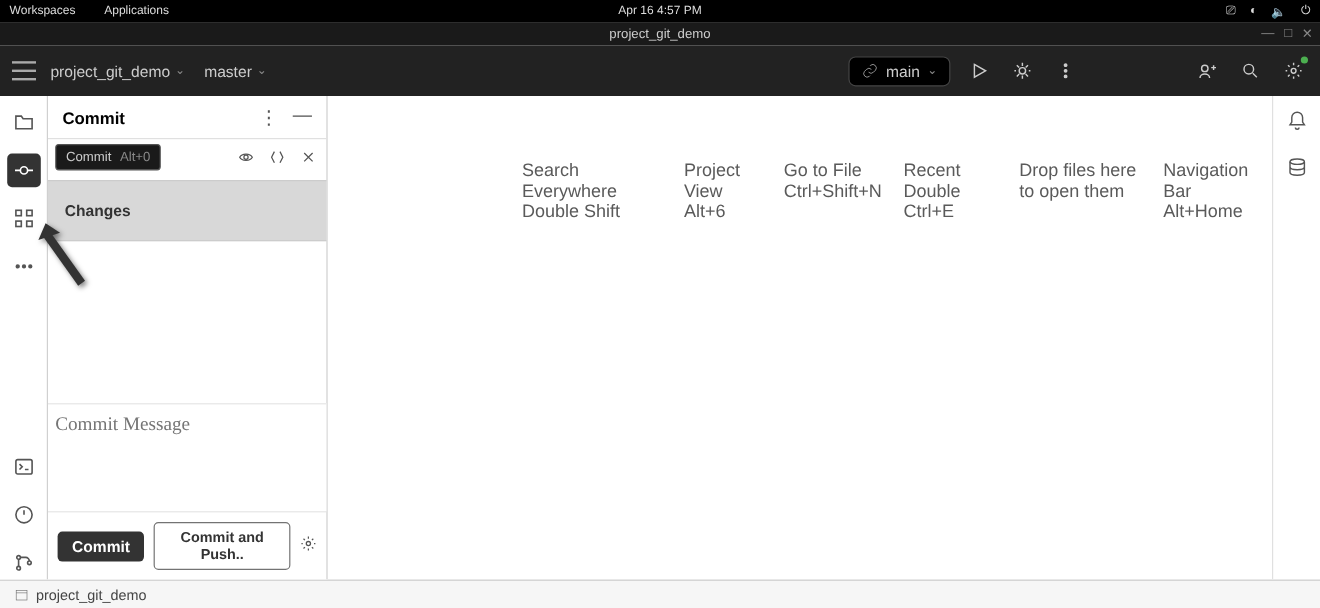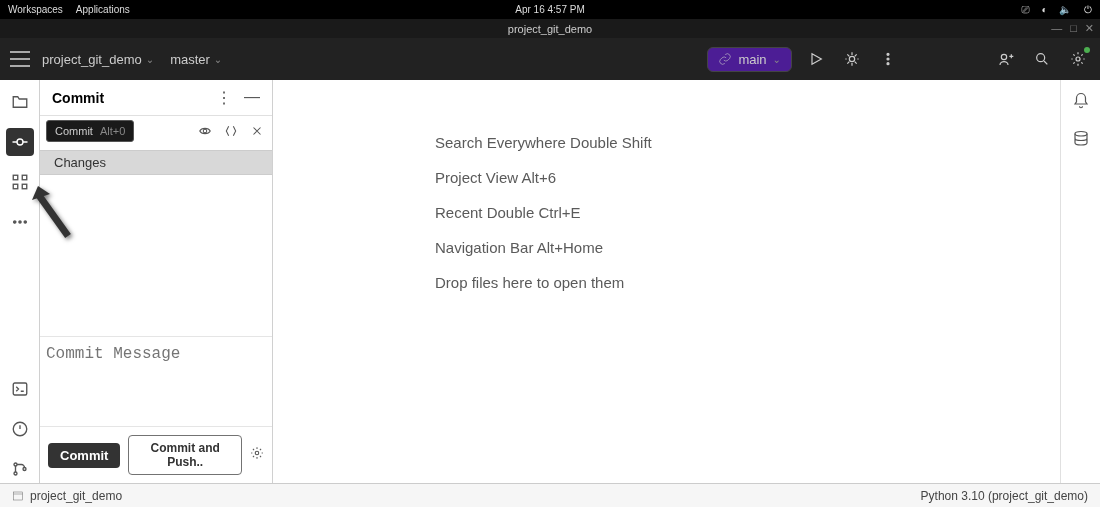--- a/index.html
+++ b/index.html
@@ -1,35 +1,35 @@
 <!DOCTYPE html>
 <html><head>
 <meta charset="utf-8">
 <style>
   * { margin: 0; padding: 0; box-sizing: border-box; font-family: -apple-system, BlinkMacSystemFont, "Segoe UI", sans-serif; }
   body { width: 1100px; height: 507px; background: #fff; overflow: hidden; display: flex; flex-direction: column; }
 
   
   .os-bar { background: #000; color: #ddd; height: 19px; display: flex; align-items: center; font-size: 10px; padding: 0 8px; justify-content: space-between; }
-  .os-bar .left { display: flex; gap: 13px; }
+  .os-bar .left { display: flex; gap: 24px; }
   .os-bar .center { position: absolute; left: 50%; transform: translateX(-50%); }
   .os-bar .right { display: flex; gap: 12px; align-items: center; }
 
   
   .title-bar { background: #1a1a1a; color: #ccc; height: 19px; display: flex; align-items: center; justify-content: center; font-size: 11px; position: relative; }
   .title-bar .win-controls { position: absolute; right: 6px; display: flex; gap: 8px; color: #888; }
 
   
   .ide-header { background: #222; height: 42px; display: flex; align-items: center; padding: 0 10px; color: #ccc; gap: 12px; }
   .hamburger { width: 20px; height: 16px; display: flex; flex-direction: column; justify-content: space-between; }
   .hamburger span { height: 2px; background: #aaa; }
   .breadcrumb-item { display: flex; align-items: center; gap: 4px; font-size: 13px; color: #ccc; }
   .chev { font-size: 10px; color: #888; }
   .header-spacer { flex: 1; }
-  .branch-pill { background: #4c1d95; border: 1px solid #444; border-radius: 6px; padding: 4px 10px; display: flex; align-items: center; gap: 6px; font-size: 13px; }
+  .branch-pill { background: #000000; border: 1px solid #444; border-radius: 6px; padding: 4px 10px; display: flex; align-items: center; gap: 6px; font-size: 13px; }
   .hdr-icon { width: 24px; height: 24px; display: flex; align-items: center; justify-content: center; color: #ccc; }
   .hdr-icon svg { width: 16px; height: 16px; stroke: #ccc; fill: none; stroke-width: 1.8; }
   .notif-dot { position: relative; }
   .notif-dot::after { content: ''; position: absolute; top: 0; right: 0; width: 6px; height: 6px; background: #4caf50; border-radius: 50%; }
 
   
   .body-area { flex: 1; display: flex; overflow: hidden; position: relative; justify-content: space-between; }
 
   
   .left-strip { width: 40px; background: #fff; border-right: 1px solid #d0d0d0; display: flex; flex-direction: column; align-items: center; padding-top: 8px; gap: 12px; }
@@ -42,33 +42,33 @@
   
   .commit-panel { width: 233px; border-right: 1px solid #d0d0d0; display: flex; flex-direction: column; background: #fff; }
   .panel-header { height: 36px; display: flex; align-items: center; padding: 0 12px; border-bottom: 1px solid #e0e0e0; }
   .panel-title { font-weight: bold; font-size: 14px; flex: 1; }
   .panel-hdr-icons { display: flex; gap: 12px; color: #555; font-size: 16px; }
   .panel-toolbar { height: 34px; display: flex; align-items: center; padding: 0 8px; gap: 8px; position: relative; }
   .tooltip { position: absolute; left: 6px; top: 4px; background: #1a1a1a; color: #ccc; font-size: 11px; padding: 4px 8px; border-radius: 3px; z-index: 10; white-space: nowrap; border: 1px solid #555; }
   .tooltip .shortcut { color: #888; margin-left: 4px; }
   .toolbar-icons { margin-left: auto; display: flex; gap: 12px; }
   .toolbar-icons svg { width: 14px; height: 14px; stroke: #555; fill: none; stroke-width: 1.8; }
-  .changes-row { background: #d8d8d8; padding: 4px 14px; font-size: 13px; font-weight: normal; color: #333; border-top: 1px solid #ccc; border-bottom: 1px solid #ccc; }
+  .changes-row { background: #d8d8d8; padding: 17px 14px; font-size: 13px; font-weight: bold; color: #333; border-top: 1px solid #ccc; border-bottom: 1px solid #ccc; }
   .changes-body { flex: 1; }
   .amend-row { padding: 8px 10px; display: flex; align-items: center; gap: 8px; border-top: 1px solid #e5e5e5; font-size: 12px; color: #333; }
   .amend-row input[type=checkbox] { width: 13px; height: 13px; }
   .history-icon svg { width: 14px; height: 14px; stroke: #777; fill: none; stroke-width: 1.8; }
-  .commit-msg { border-top: 1px solid #e5e5e5; font-family: Liberation Mono, monospace; font-size: 16px; color: #a16207; padding: 8px 6px; height: 90px; resize: none; border-left: none; border-right: none; border-bottom: none; outline: none; width: 100%; }
+  .commit-msg { border-top: 1px solid #e5e5e5; font-family: Liberation Serif, serif; font-size: 16px; color: #a16207; padding: 8px 6px; height: 90px; resize: none; border-left: none; border-right: none; border-bottom: none; outline: none; width: 100%; }
   .commit-actions { display: flex; gap: 8px; padding: 8px; align-items: center; border-top: 1px solid #e5e5e5; }
   .commit-btn { background: #333; color: #fff; border: none; border-radius: 4px; padding: 5px 12px; font-size: 13px; font-weight: bold; }
   .commit-push-btn { background: #fff; color: #333; border: 1px solid #737373; border-radius: 4px; padding: 5px 8px; font-size: 12px; font-weight: bold; }
   .gear { color: #555; }
 
   
-  .editor { flex: 1; display: flex; flex-direction: column; align-items: flex-start; padding: 54px 0 0 162px; gap: 18px; color: #5a5a5a; font-size: 15px; }
+  .editor { flex: 1; display: flex; align-items: flex-start; padding: 54px 0 0 162px; gap: 18px; color: #5a5a5a; font-size: 15px; }
 
   
   .right-strip { width: 40px; border-left: 1px solid #e0e0e0; display: flex; flex-direction: column; align-items: center; padding-top: 12px; gap: 16px; }
   .right-strip svg { width: 18px; height: 18px; stroke: #555; fill: none; stroke-width: 1.6; }
 
   
   .arrow-overlay { position: absolute; left: 30px; top: 104px; z-index: 5; pointer-events: none; filter: drop-shadow(2px 2px 2px rgba(0,0,0,0.5)); }
 
   
   .status-bar { height: 24px; background: #f6f6f6; border-top: 1px solid #ccc; display: flex; align-items: center; padding: 0 12px; font-size: 12px; color: #444; justify-content: space-between; }
@@ -255,23 +255,24 @@
       <span class="gear"><svg viewBox="0 0 24 24" width="14" height="14" stroke="#555" fill="none" stroke-width="1.8">
             <circle cx="12" cy="12" r="3"></circle>
             <path d="M12 2v3M12 19v3M4 12H2M22 12h-2M5 5l2 2M17 17l2 2M5 19l2-2M17 7l2-2"></path>
           </svg></span>
     </div>
   </div>
 
   <div class="editor">
     <div class="editor-line">Search Everywhere Double Shift</div>
     <div class="editor-line">Project View Alt+6</div>
+    <div class="editor-line">Go to File Ctrl+Shift+N</div>
     <div class="editor-line">Recent Double Ctrl+E</div>
+    <div class="editor-line">Drop files here to open them</div>
     <div class="editor-line">Navigation Bar Alt+Home</div>
-    <div class="editor-line">Drop files here to open them</div>
   </div>
 
   <div class="right-strip">
     <span><svg viewBox="0 0 24 24">
           <path d="M6 8a6 6 0 0 1 12 0v5l2 3H4l2-3zM10 19a2 2 0 0 0 4 0"></path>
         </svg></span>
     <span><svg viewBox="0 0 24 24">
           <ellipse cx="12" cy="5" rx="8" ry="3"></ellipse>
           <path d="M4 5v6c0 1.7 3.6 3 8 3s8-1.3 8-3V5M4 11v6c0 1.7 3.6 3 8 3s8-1.3 8-3v-6"></path>
         </svg></span>
@@ -284,14 +285,13 @@
 </div>
 
 <div class="status-bar">
   <div class="status-left">
     <svg viewBox="0 0 24 24">
         <rect x="3" y="4" width="18" height="16"></rect>
         <path d="M3 8h18"></path>
       </svg>
     <span>project_git_demo</span>
   </div>
-  <span>Python 3.10 (project_git_demo)</span>
 </div>
 
 </body></html>

